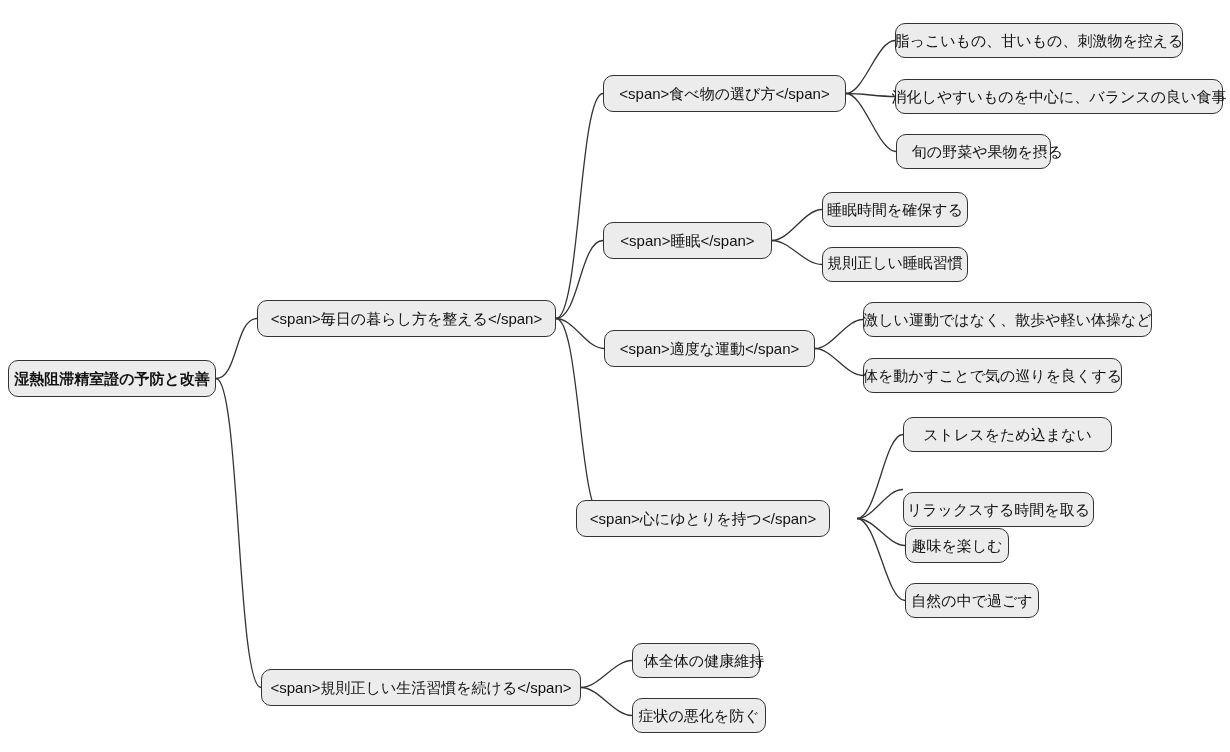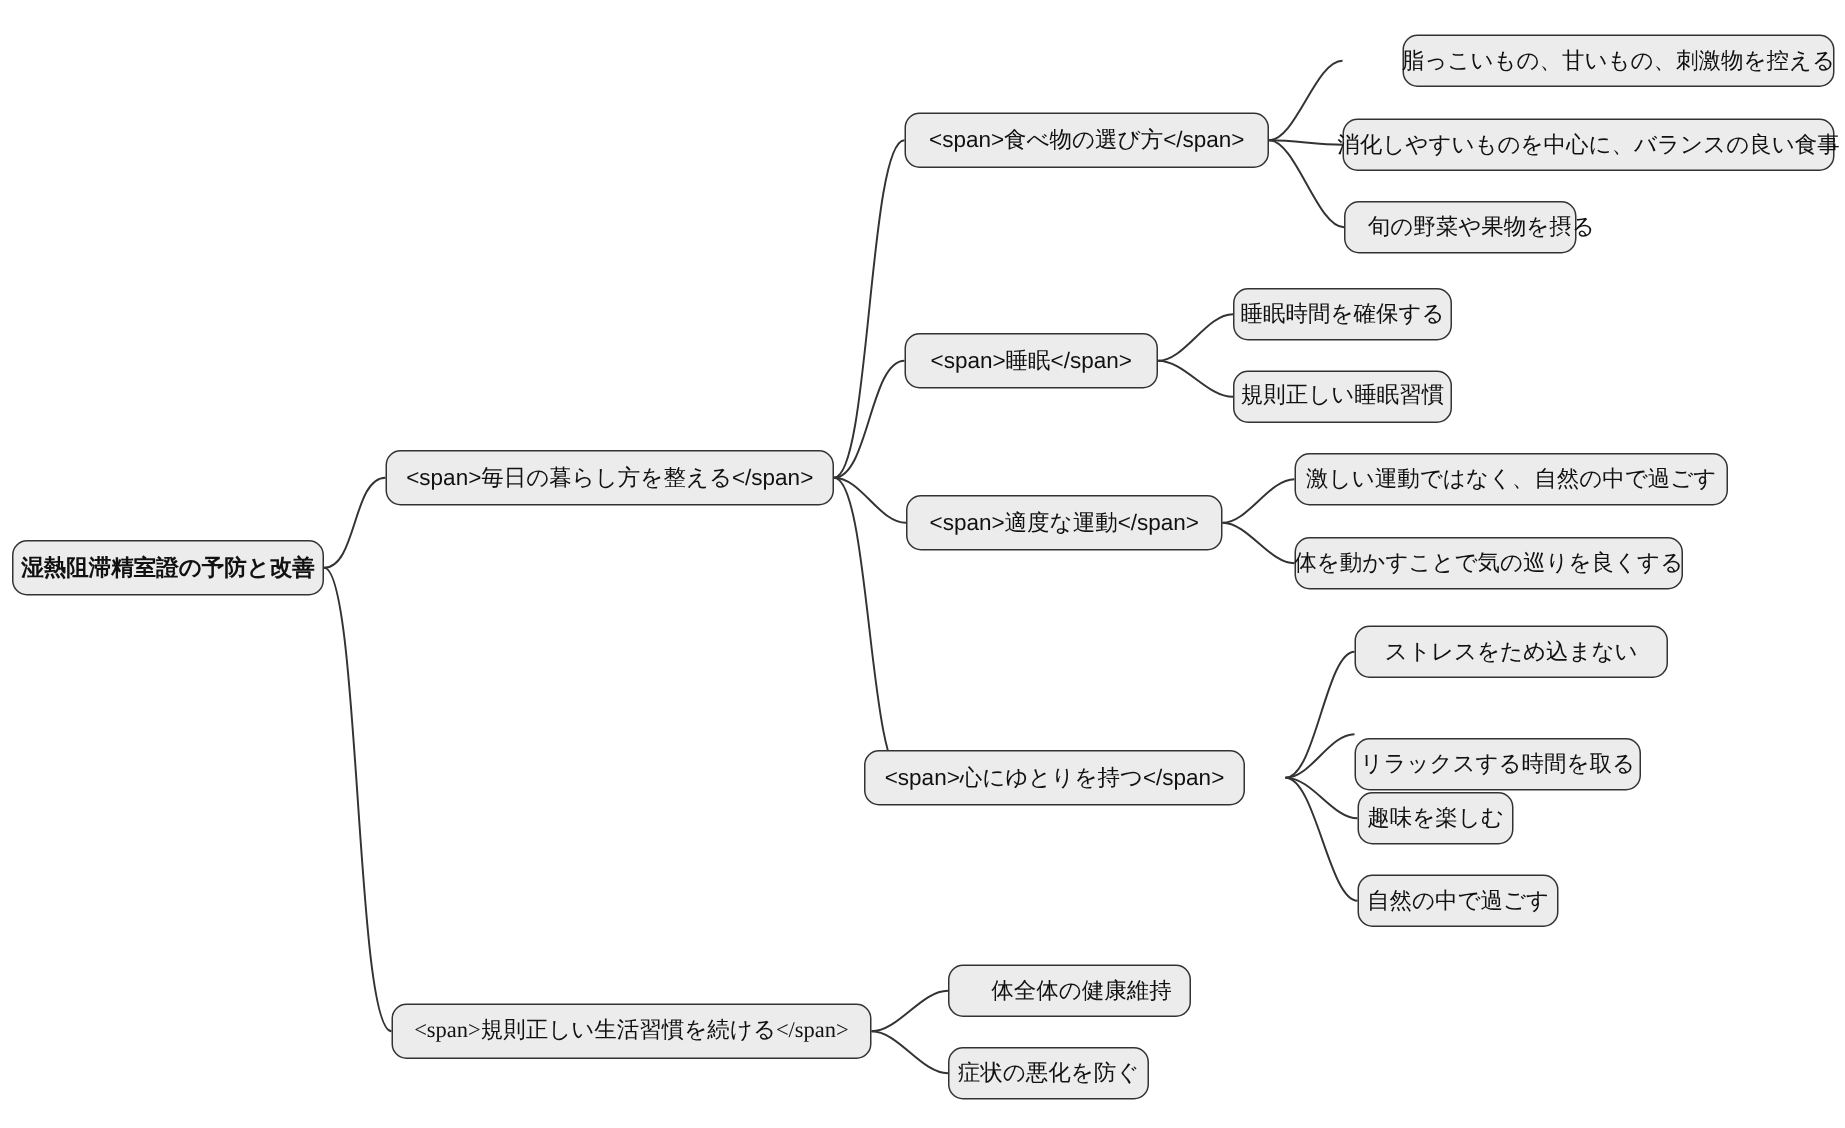--- a/index.html
+++ b/index.html
@@ -67,38 +67,38 @@
     <path d="M857,518.5 C874,518.5 886,489.5 903,489.5"></path>
     <path d="M857,518.5 C875,518.5 888,545.5 905,545.5"></path>
     <path d="M857,518.5 C877,518.5 886,600.5 905,600.5"></path>
     <path d="M581,687.5 C599,687.5 614,660.5 632,660.5"></path>
     <path d="M581,687.5 C599,687.5 614,715.5 632,715.5"></path>
   </svg>
 
   <div class="node branch" style="left:8px;   top:360px; width:208px;font-weight:bold;">湿熱阻滞精室證の予防と改善</div>
 
   <div class="node branch" style="left:257px; top:300px; width:299px;">&lt;span&gt;毎日の暮らし方を整える&lt;/span&gt;</div>
-  <div class="node branch" style="left:261px; top:669px; width:320px;font-family:Liberation Serif, serif;">&lt;span&gt;規則正しい生活習慣を続ける&lt;/span&gt;</div>
+  <div class="node branch" style="left:261px; top:669px; width:320px;">&lt;span&gt;規則正しい生活習慣を続ける&lt;/span&gt;</div>
 
   <div class="node branch" style="left:603px; top:75px;  width:243px;">&lt;span&gt;食べ物の選び方&lt;/span&gt;</div>
   <div class="node branch" style="left:603px; top:222px; width:169px;">&lt;span&gt;睡眠&lt;/span&gt;</div>
   <div class="node branch" style="left:604px; top:330px; width:211px;">&lt;span&gt;適度な運動&lt;/span&gt;</div>
   <div class="node branch" style="left:576px; top:500px; width:254px;">&lt;span&gt;心にゆとりを持つ&lt;/span&gt;</div>
 
-  <div class="node leaf" style="left:895px; top:23px;  width:288px;margin-left:40px;">脂っこいもの、甘いもの、刺激物を控える</div>
+  <div class="node leaf" style="left:895px; top:23px;  width:288px;">脂っこいもの、甘いもの、刺激物を控える</div>
   <div class="node leaf" style="left:895px; top:79px;  width:328px;">消化しやすいものを中心に、バランスの良い食事</div>
   <div class="node leaf" style="left:896px; top:134px; width:155px;padding-left:28px;">旬の野菜や果物を摂る</div>
 
   <div class="node leaf" style="left:822px; top:192px; width:146px;">睡眠時間を確保する</div>
   <div class="node leaf" style="left:822px; top:247px; width:146px;font-family:Liberation Mono, monospace;">規則正しい睡眠習慣</div>
 
-  <div class="node leaf" style="left:863px; top:302px; width:289px;">激しい運動ではなく、自然の中で過ごす</div>
+  <div class="node leaf" style="left:863px; top:302px; width:289px;">激しい運動ではなく、散歩や軽い体操など</div>
   <div class="node leaf" style="left:863px; top:358px; width:259px;">体を動かすことで気の巡りを良くする</div>
 
   <div class="node leaf" style="left:903px; top:417px; width:209px;">ストレスをため込まない</div>
   <div class="node leaf" style="left:903px; top:492px; width:191px;">リラックスする時間を取る</div>
   <div class="node leaf" style="left:905px; top:528px; width:104px;">趣味を楽しむ</div>
   <div class="node leaf" style="left:905px; top:583px; width:134px;">自然の中で過ごす</div>
 
-  <div class="node leaf" style="left:632px; top:643px; width:162px;padding-left:16px;">体全体の健康維持</div>
+  <div class="node leaf" style="left:632px; top:643px; width:128px;padding-left:16px;">体全体の健康維持</div>
   <div class="node leaf" style="left:632px; top:698px; width:134px;">症状の悪化を防ぐ</div>
 
 </div>
 
 </body></html>

